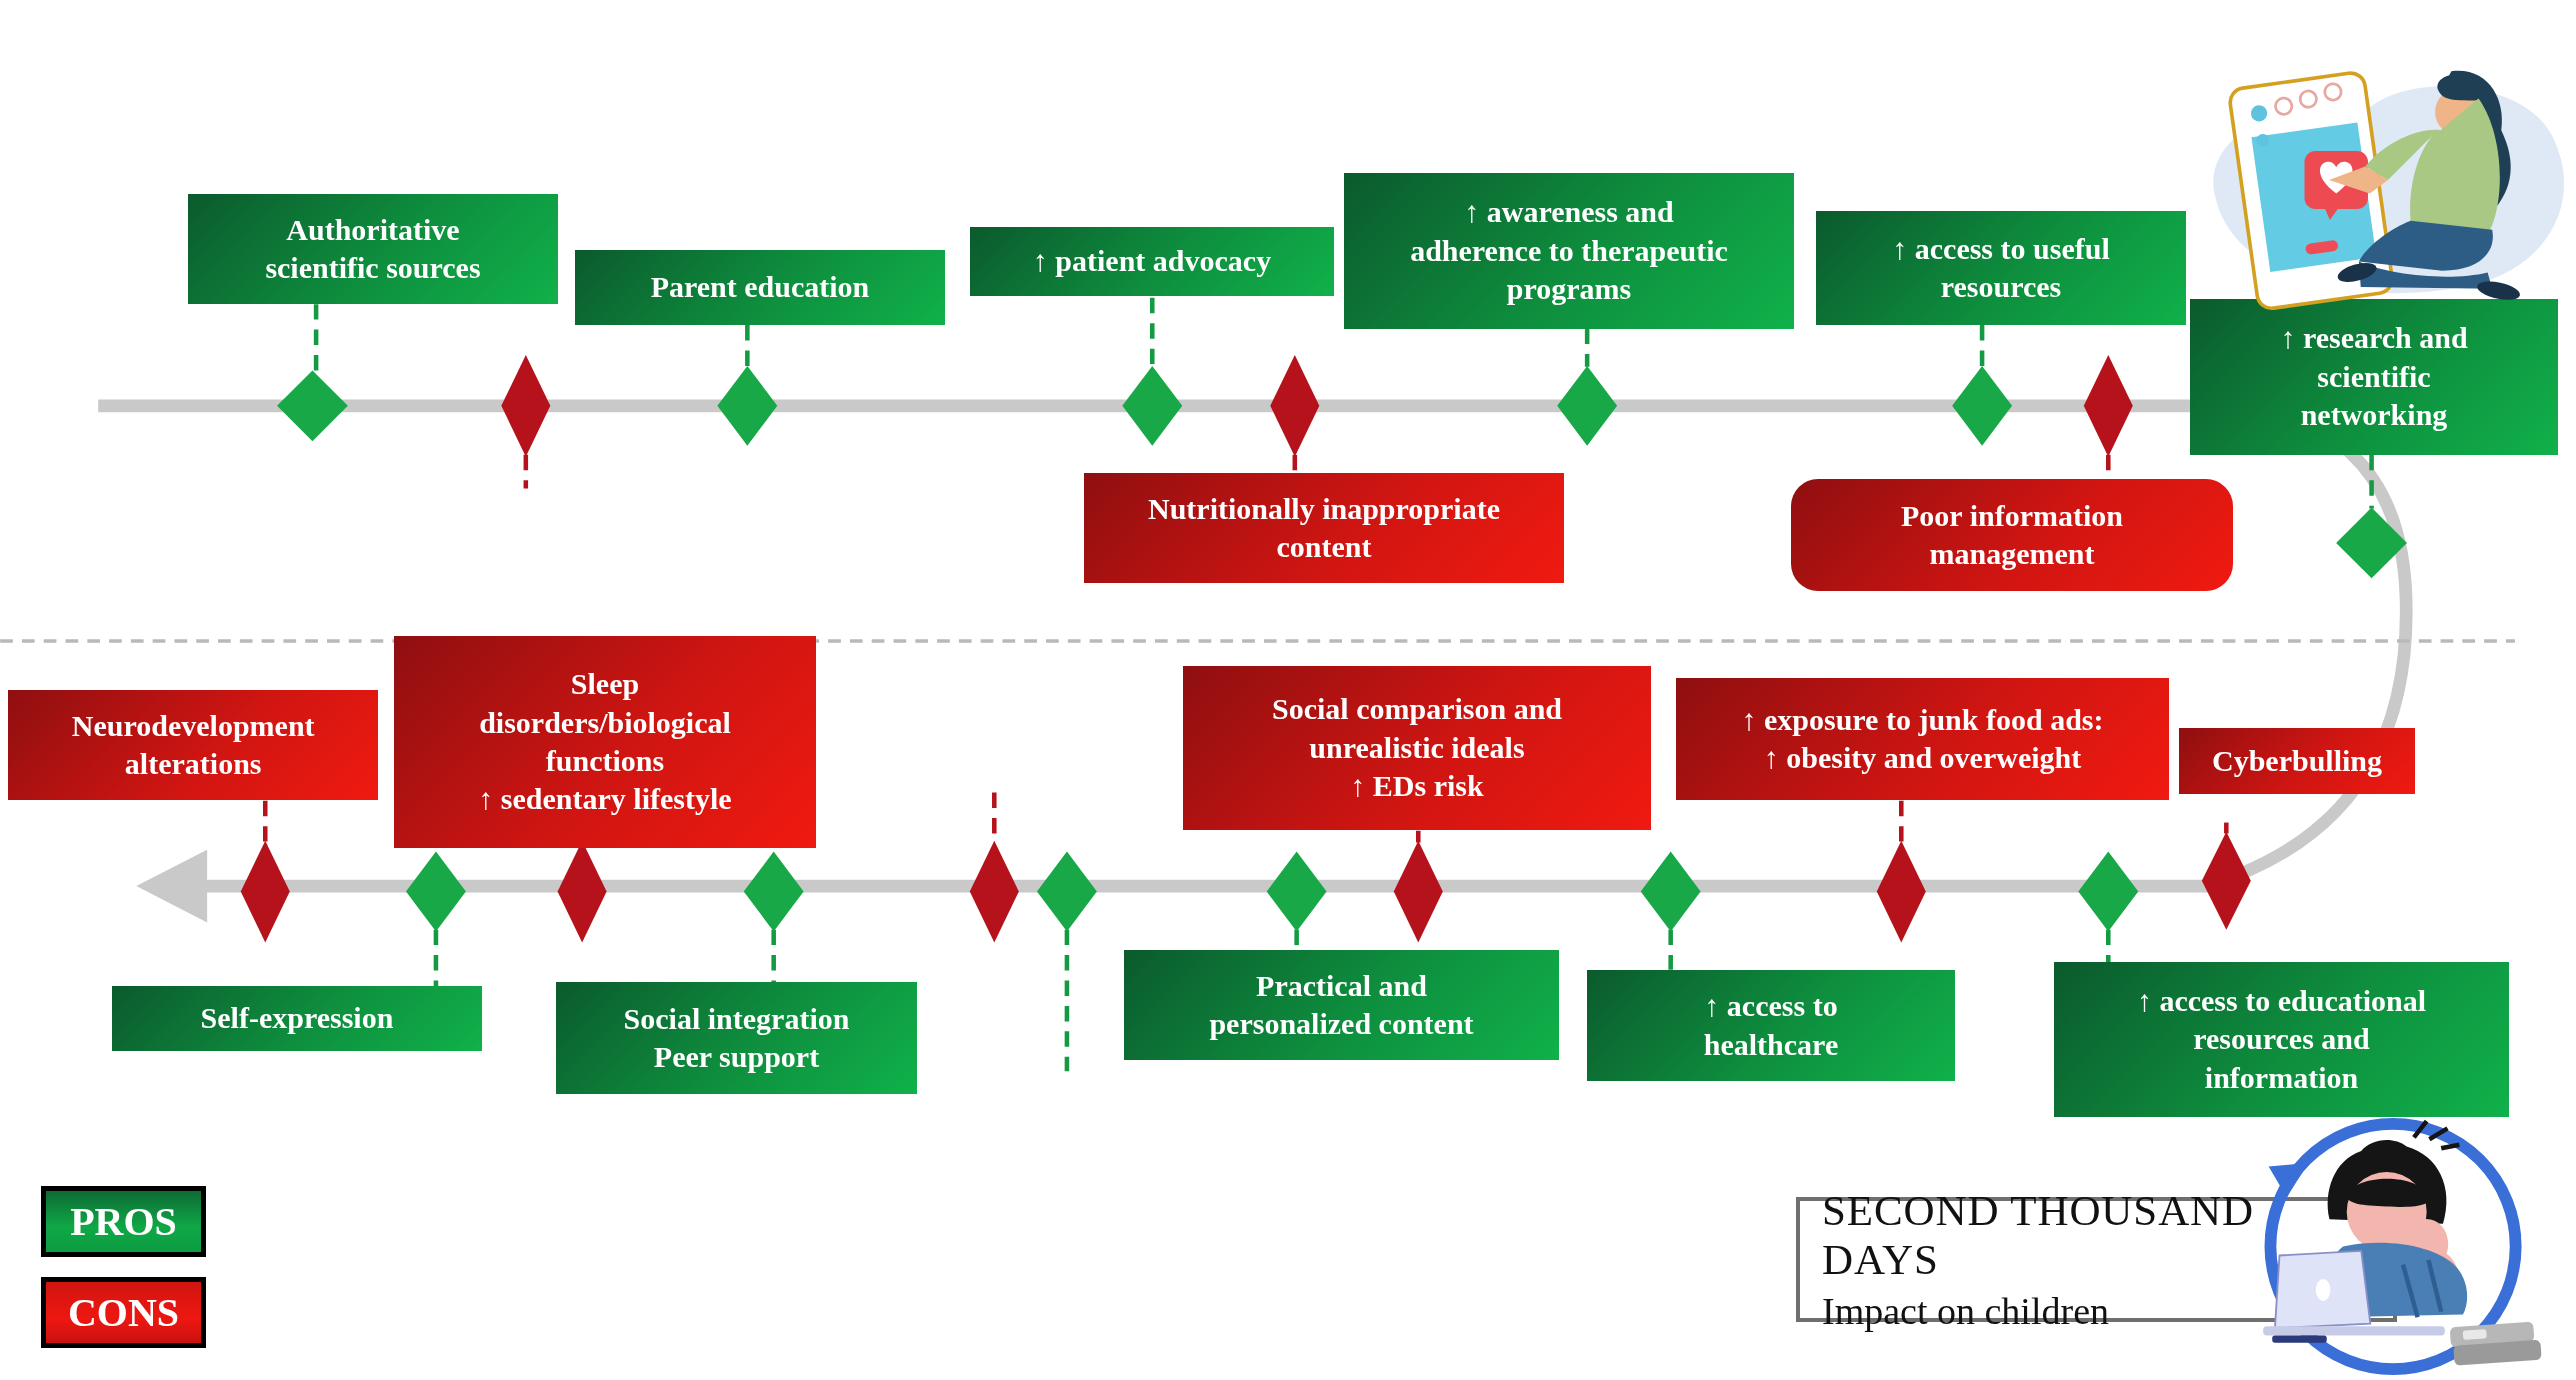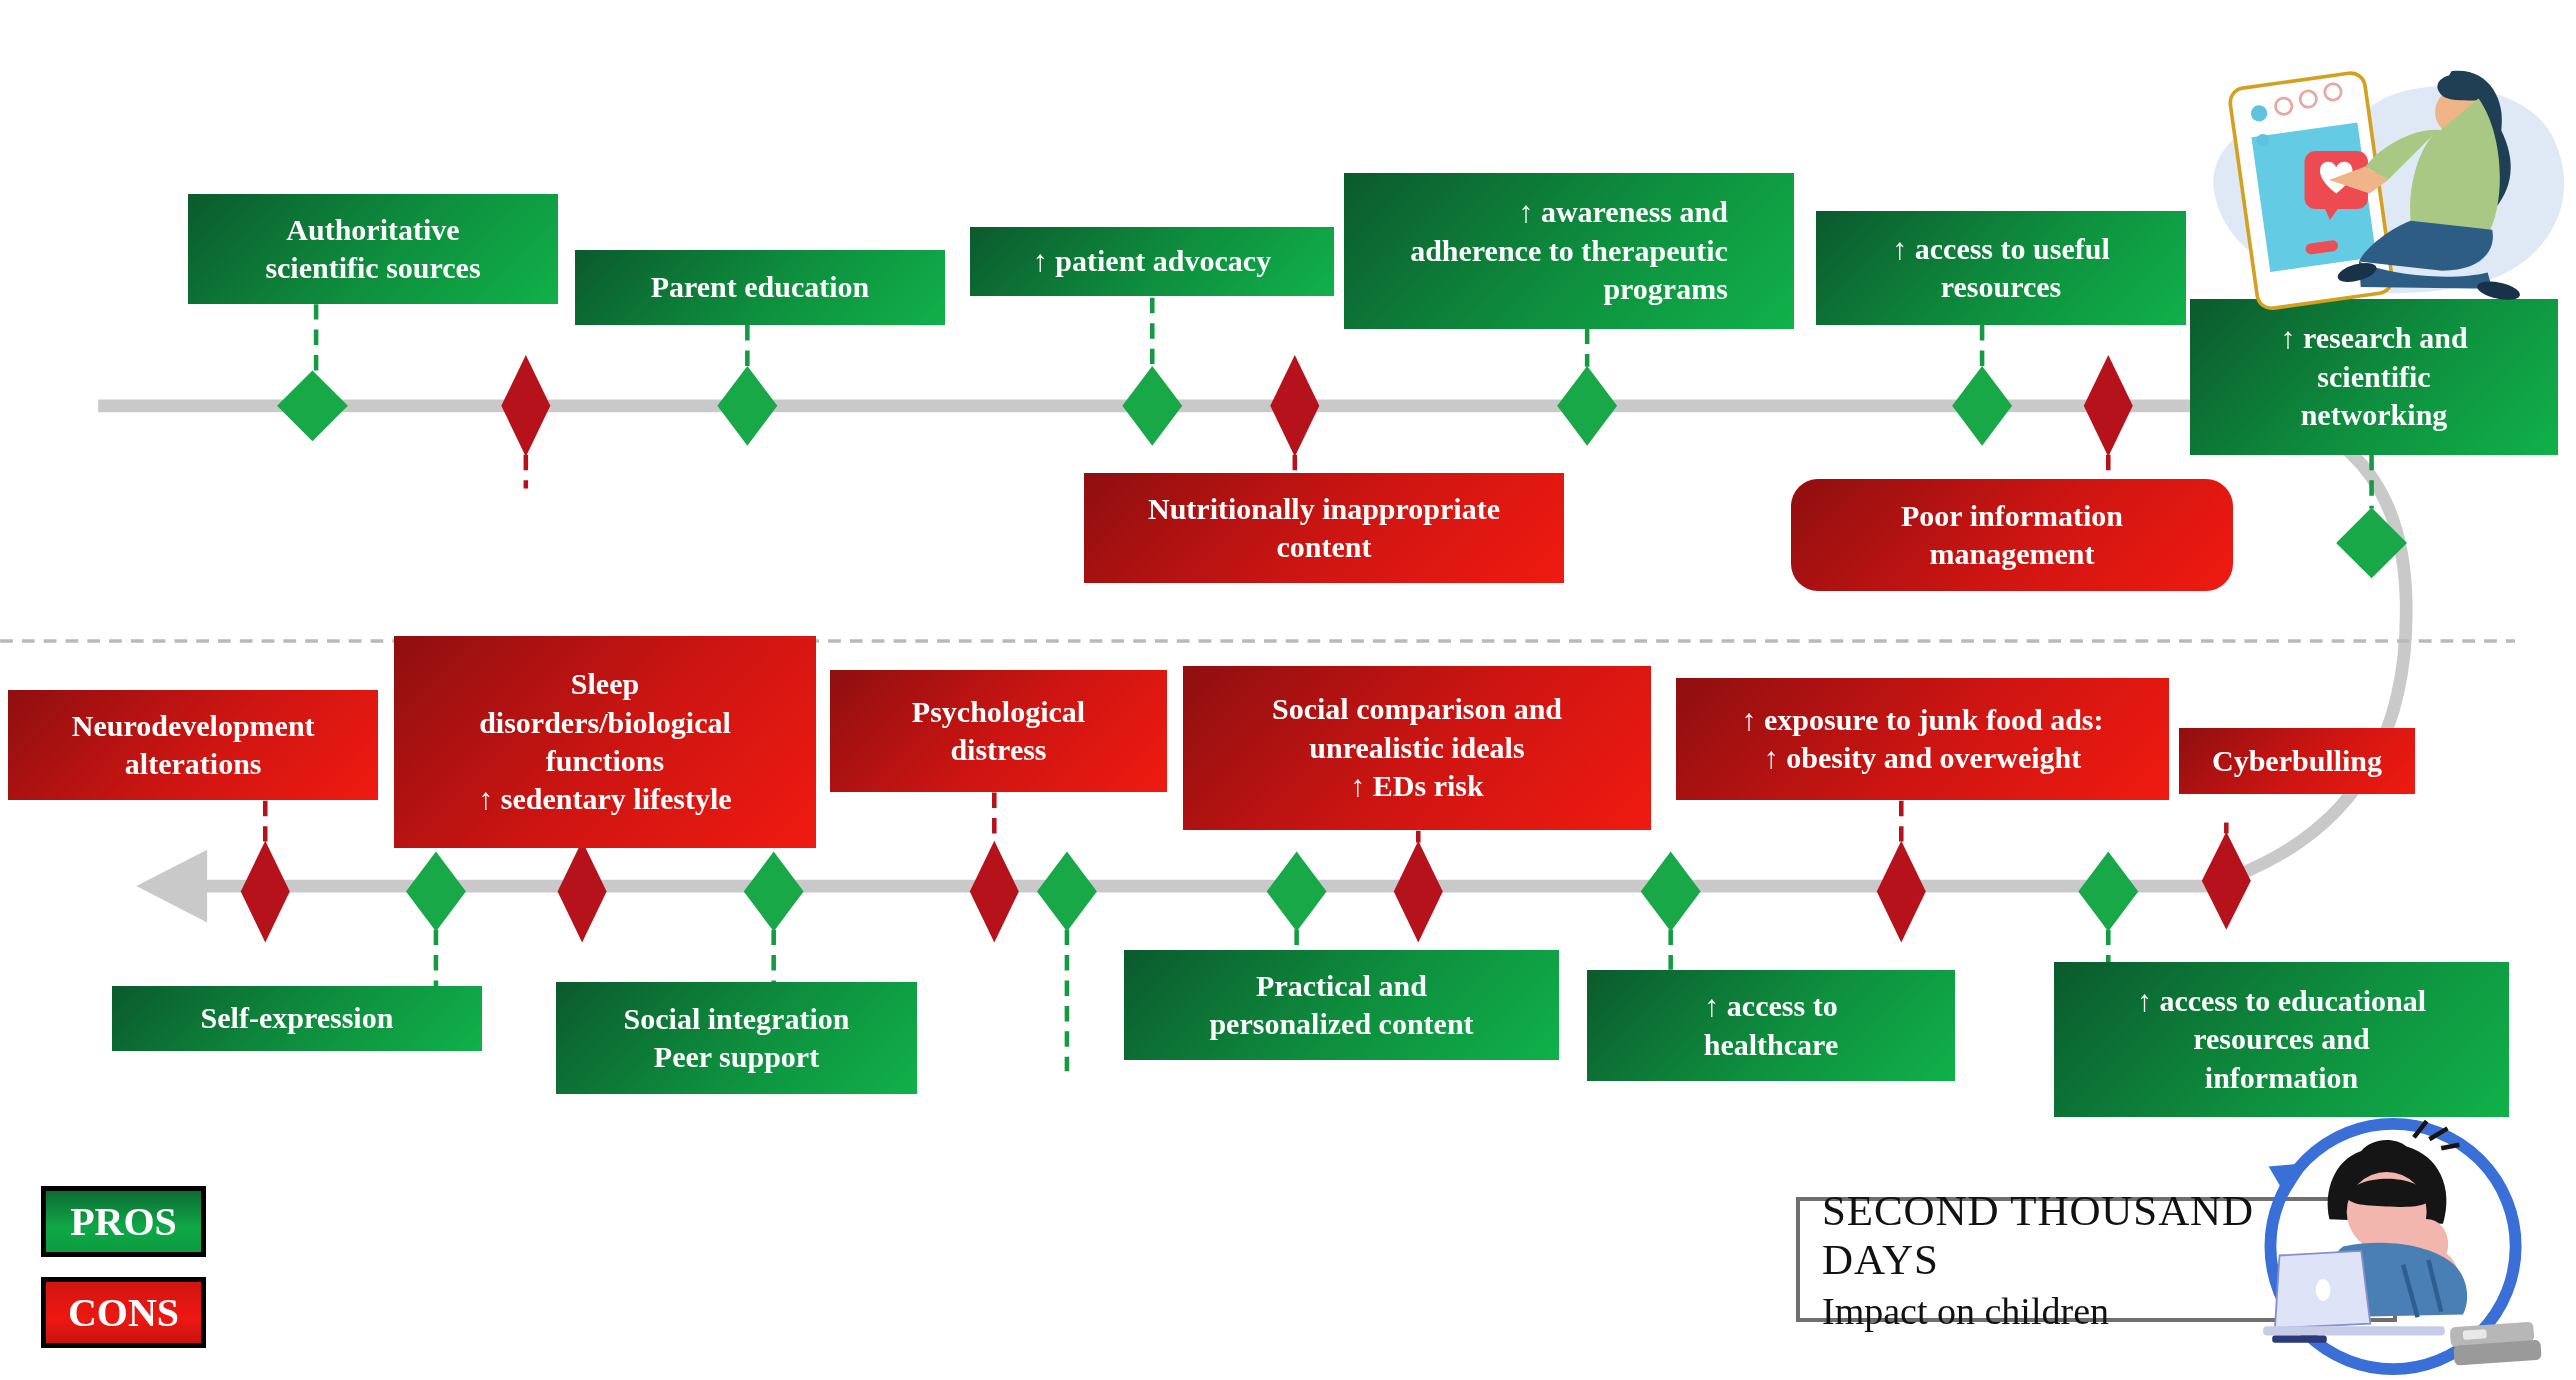--- a/index.html
+++ b/index.html
@@ -94,42 +94,40 @@
       <polygon points="2094,926 2121,982 2094,1038 2067,982" fill="#b5121b"></polygon>
       <polygon points="2322,938 2355,982 2322,1026 2289,982" fill="#18a848"></polygon>
       <polygon points="2452,916 2479,970 2452,1024 2425,970" fill="#b5121b"></polygon>
     </g>
   </svg>
 
   <div class="box pro" style="left:164px;top:194px;width:370px;height:110px;margin-left:24px;">Authoritative
 scientific sources</div>
   <div class="box pro" style="left:575px;top:250px;width:370px;height:75px;">Parent education</div>
   <div class="box pro" style="left:970px;top:227px;width:364px;height:69px;">↑ patient advocacy</div>
-  <div class="box pro" style="left:1344px;top:173px;width:450px;height:156px;text-align:right;">↑ awareness and
+  <div class="box pro" style="left:1344px;top:173px;width:450px;height:156px;">↑ awareness and
 adherence to therapeutic
 programs</div>
   <div class="box pro" style="left:1816px;top:211px;width:370px;height:114px;">↑ access to useful
 resources</div>
   <div class="box pro" style="left:2190px;top:299px;width:368px;height:156px;">↑ research and
 scientific
 networking</div>
 
   <div class="box con" style="left:1084px;top:473px;width:480px;height:110px;">Nutritionally inappropriate
 content</div>
   <div class="box con" style="left:1791px;top:479px;width:442px;height:112px;border-radius:27px;">Poor information
 management</div>
 
   <div class="box con" style="left:8.2px;top:690px;width:370px;height:110px;">Neurodevelopment
 alterations</div>
   <div class="box con" style="left:394px;top:636px;width:422px;height:212px;">Sleep
 disorders/biological
 functions
 ↑ sedentary lifestyle</div>
-  <div class="box con" style="left:830px;top:670px;width:337px;height:122px;">Psychological
-distress</div>
   <div class="box con" style="left:1183px;top:666px;width:468px;height:164px;">Social comparison and
 unrealistic ideals
 ↑ EDs risk</div>
   <div class="box con" style="left:1676px;top:678px;width:493px;height:122px;">↑ exposure to junk food ads:
 ↑ obesity and overweight</div>
   <div class="box con" style="left:2179px;top:728px;width:236px;height:66px;">Cyberbulling</div>
 
   <div class="box pro" style="left:112px;top:986px;width:370px;height:65px;">Self-expression</div>
   <div class="box pro" style="left:556px;top:982px;width:361px;height:112px;">Social integration
 Peer support</div>

